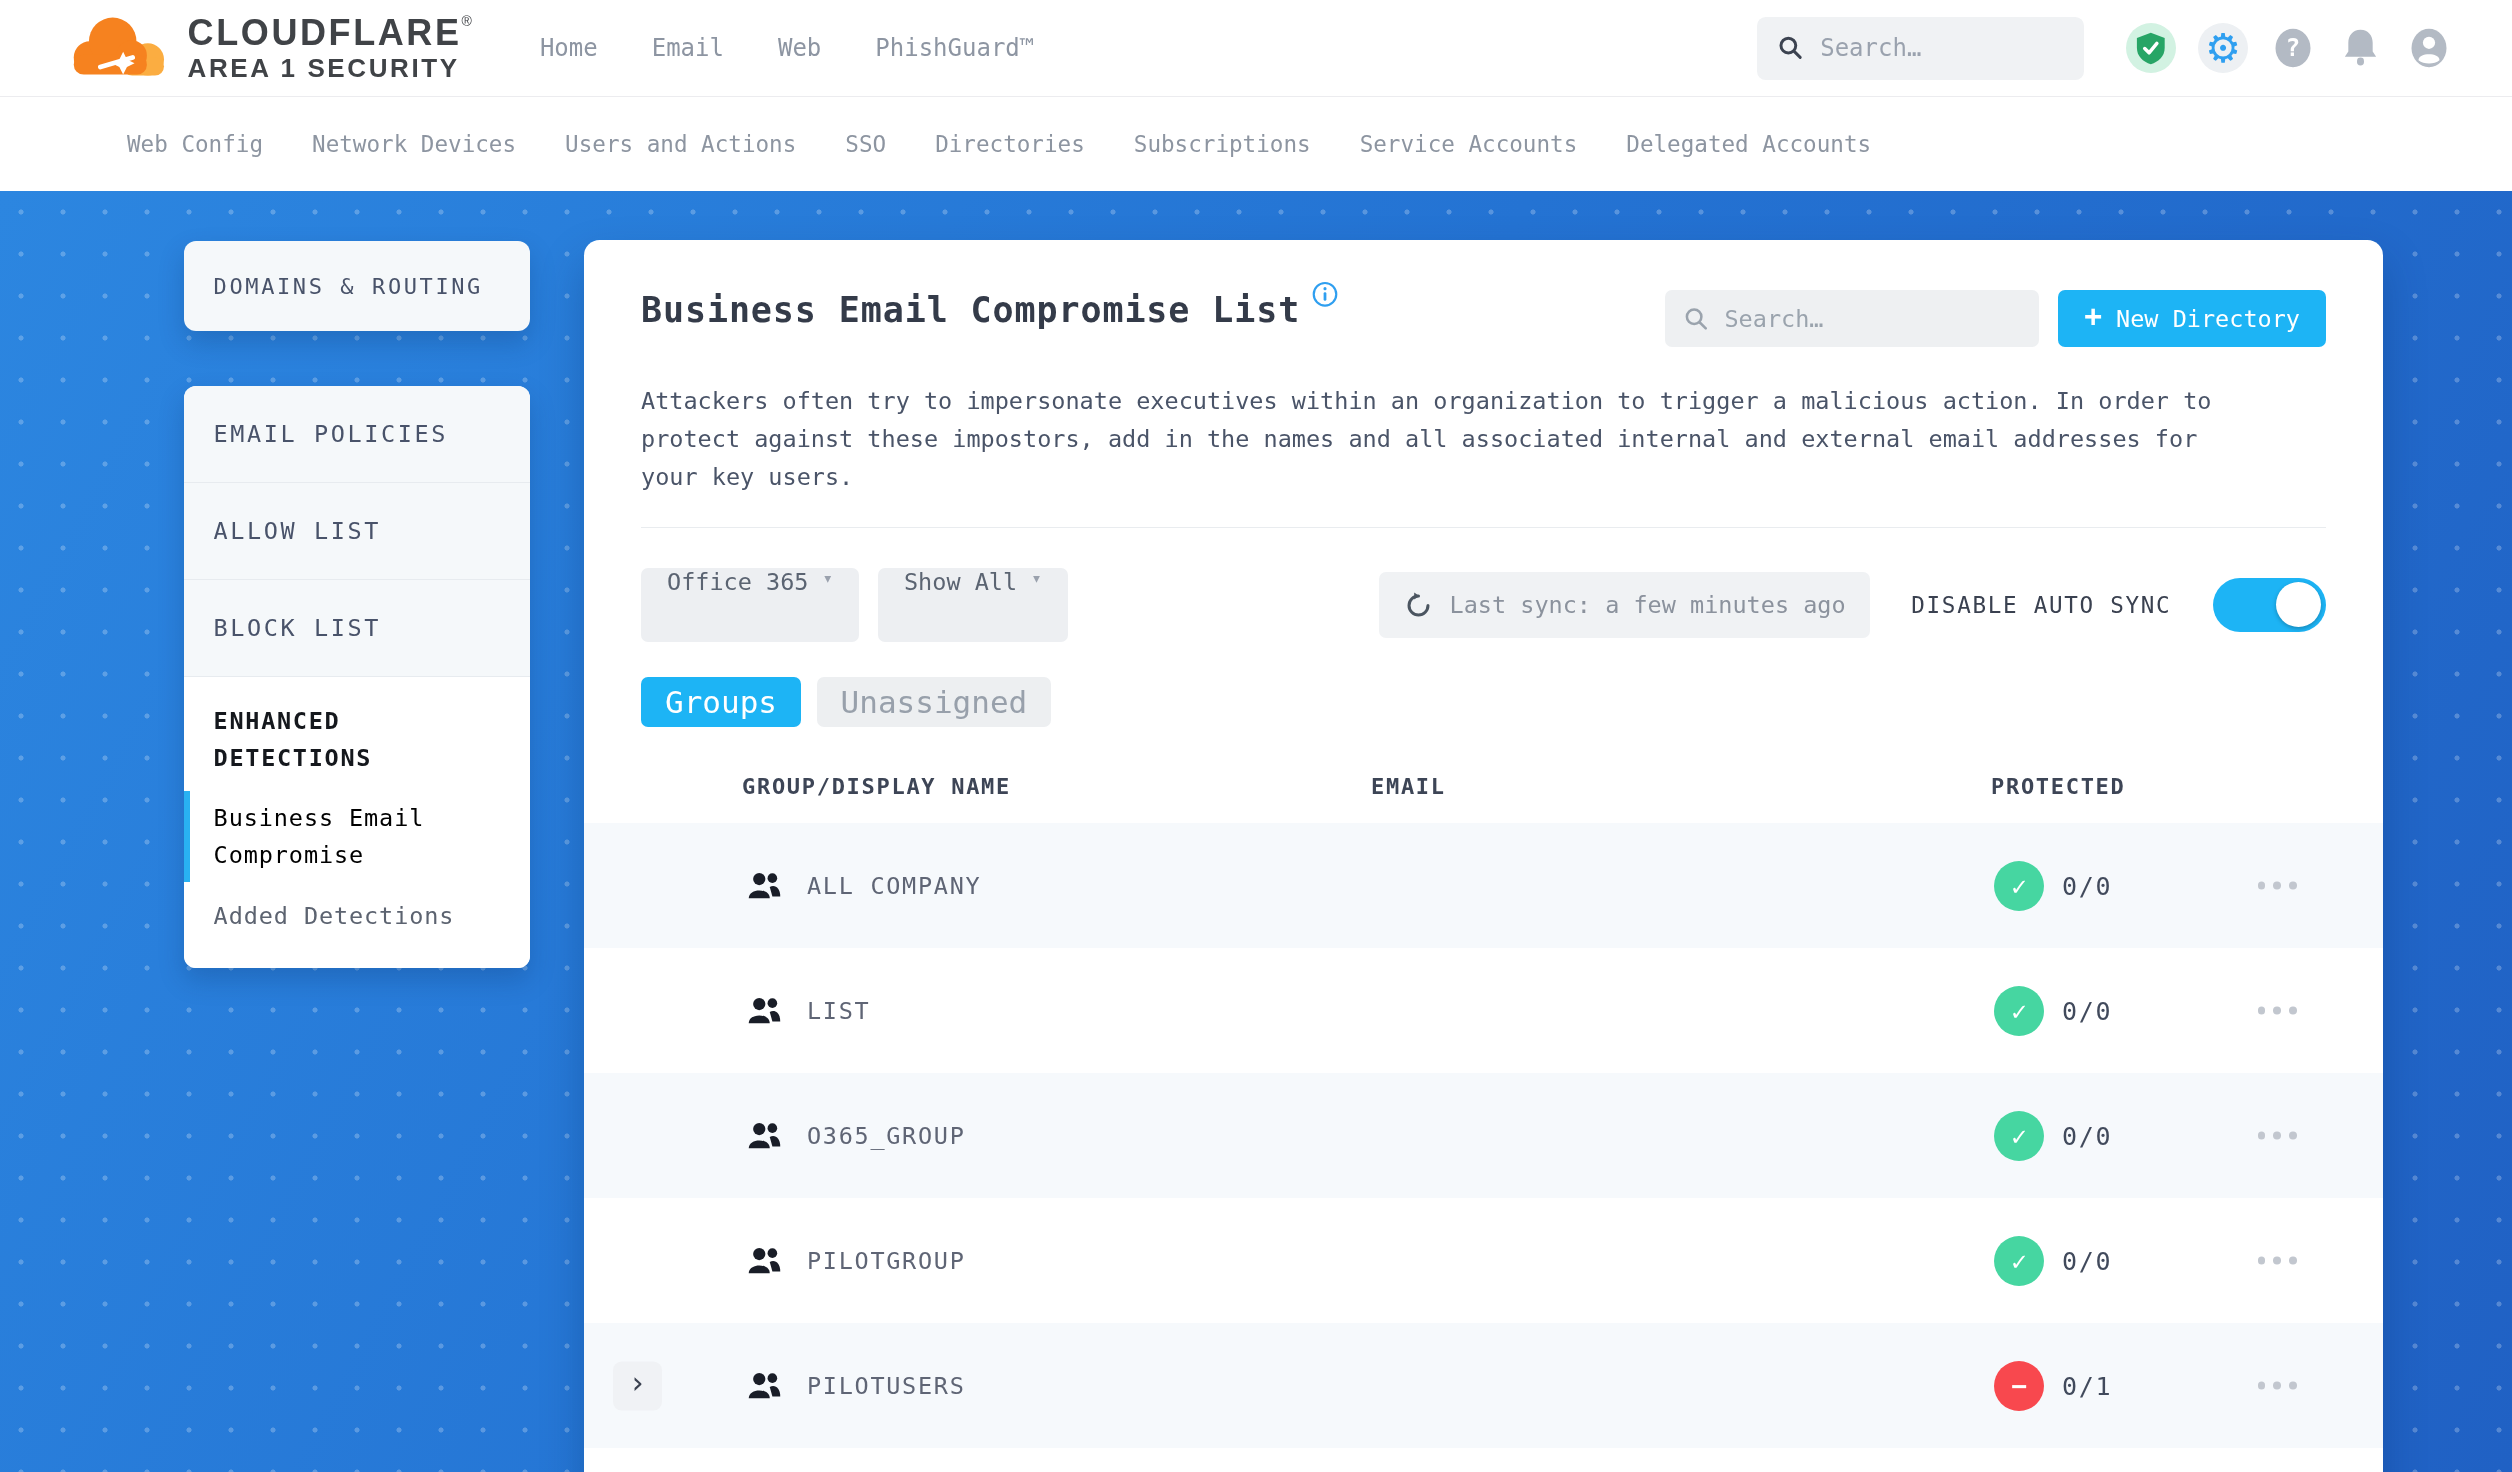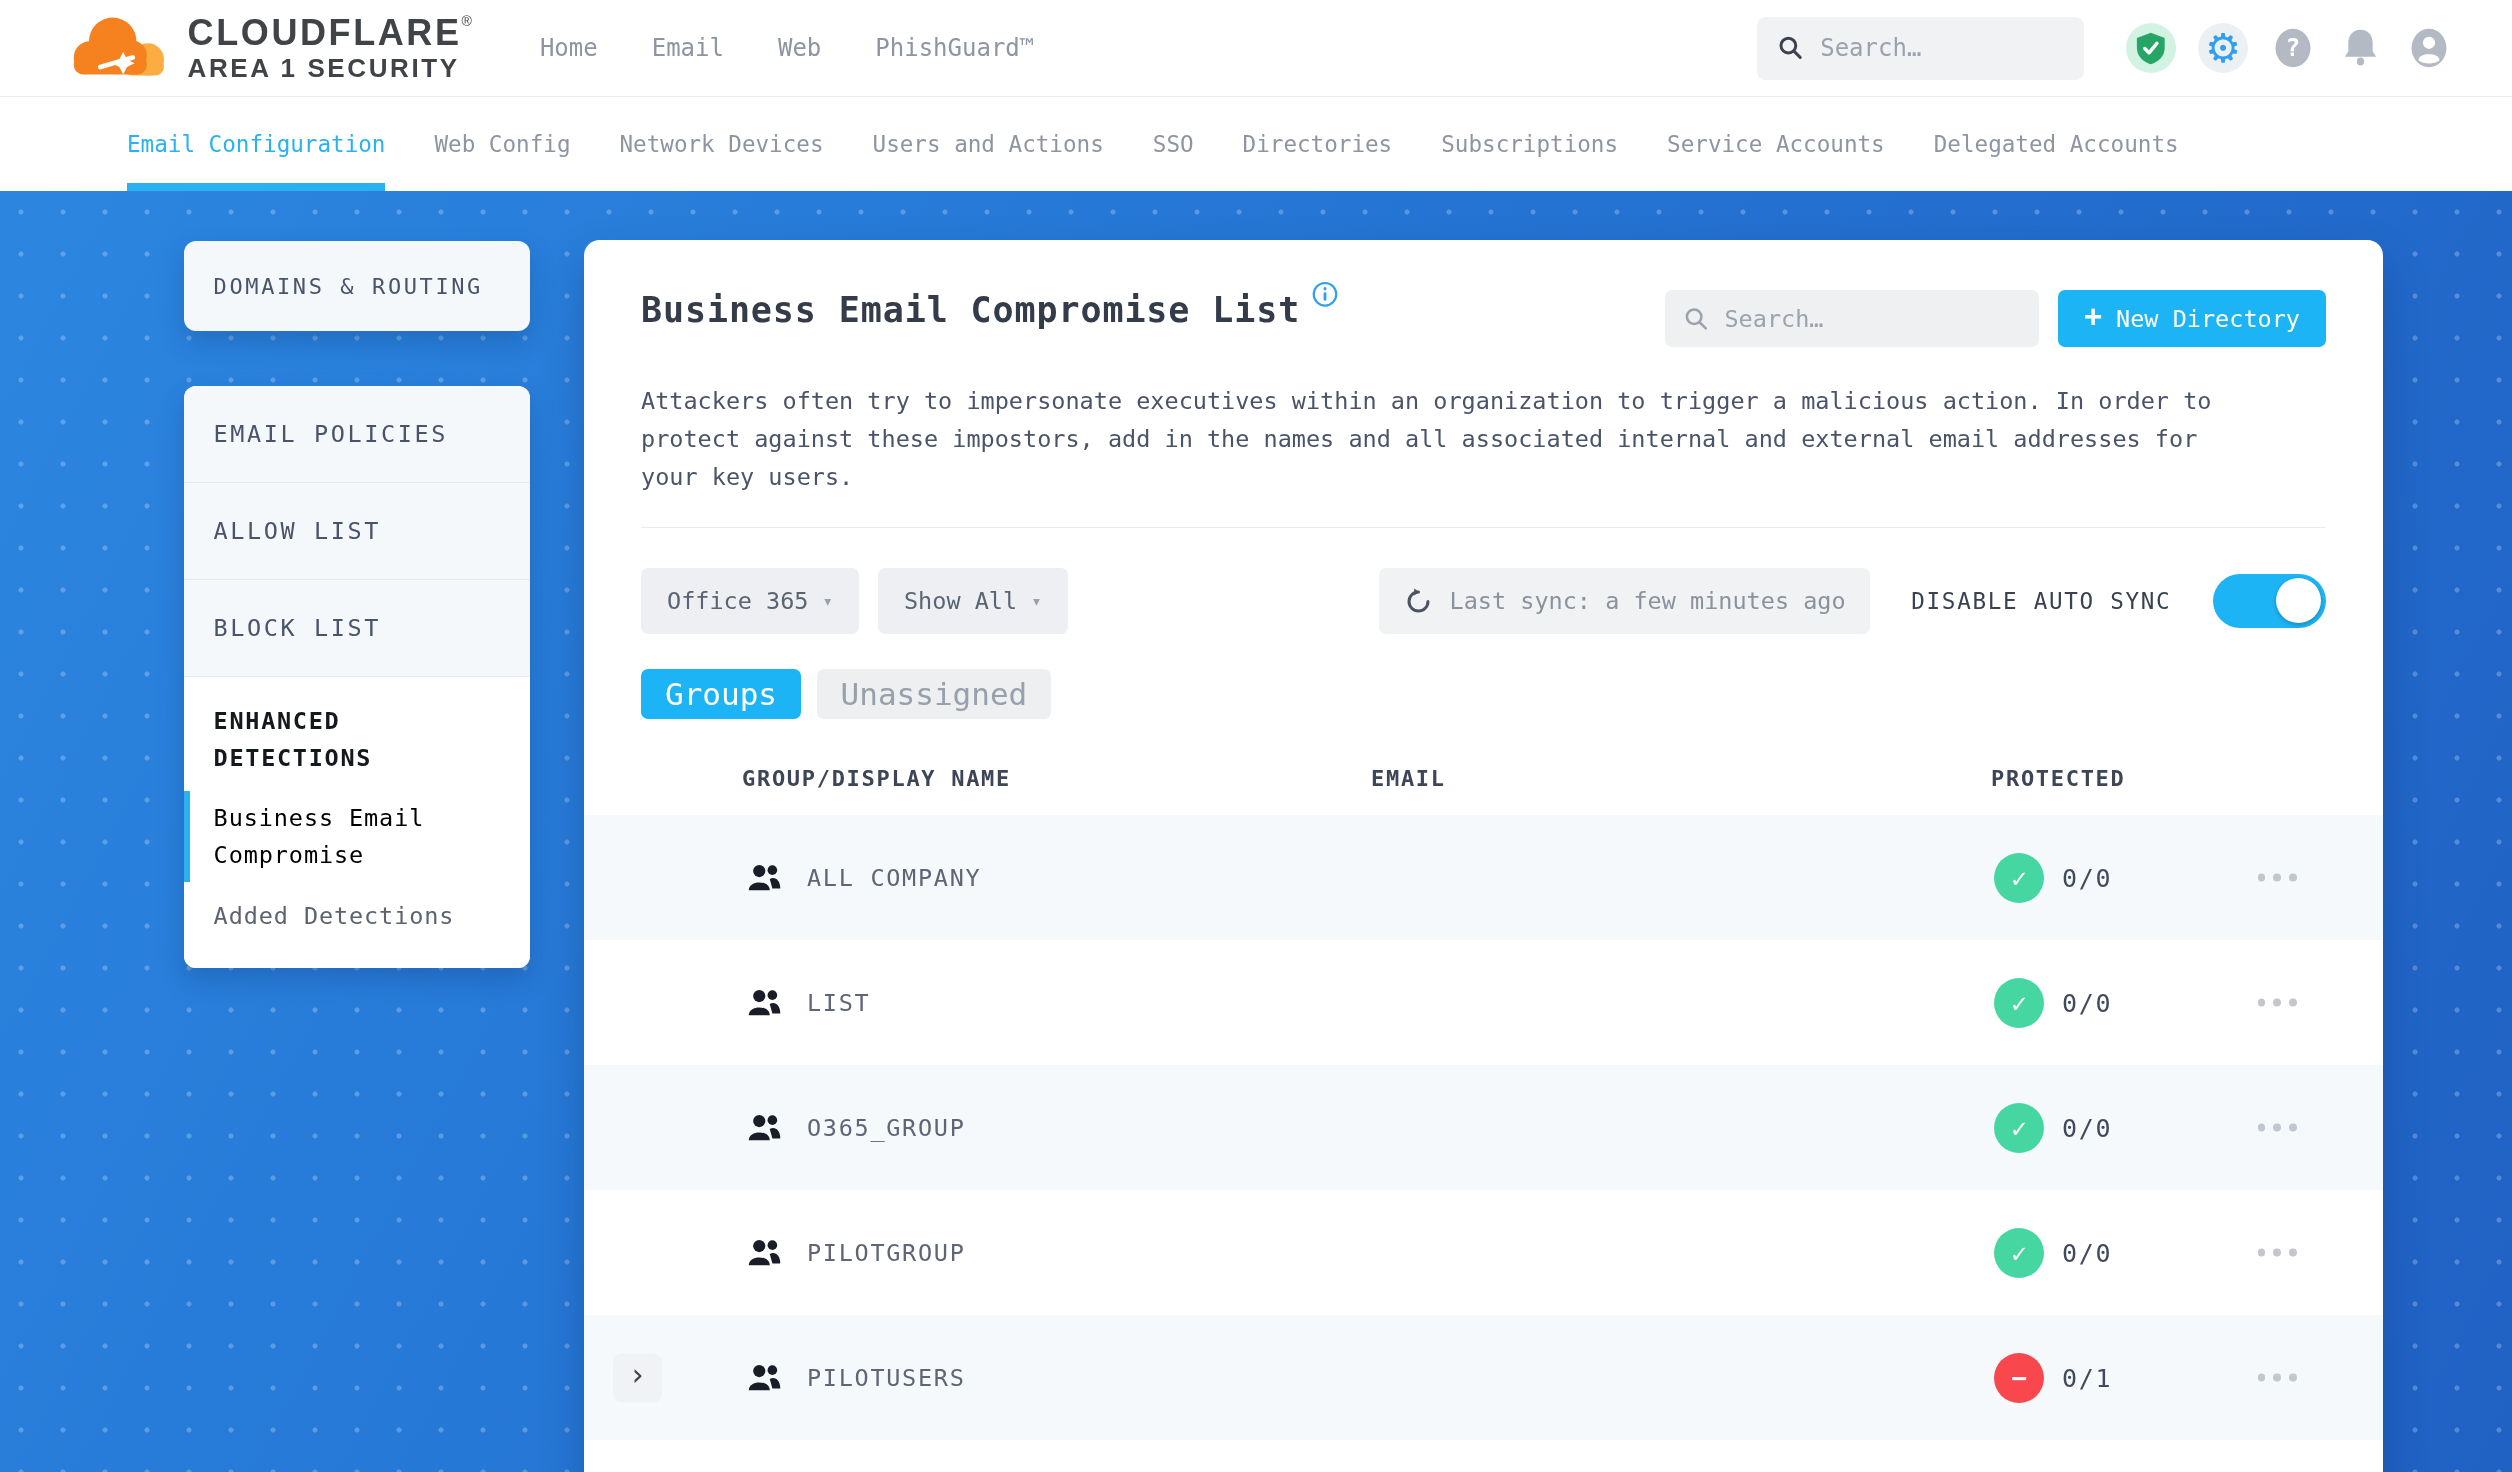--- a/index.html
+++ b/index.html
@@ -114,22 +114,22 @@
   }
   .btn-plus { font-size:29.6px; font-weight:bold; line-height:1; transform:translateY(-1.7px); }
 
   .description {
     margin:35px 57px 0 57px; width:1591px; font-size:23.5px; line-height:38px; color:#4a5468;
   }
   .divider { margin:31px 57px 0 57px; border:none; border-top:1.7px solid #e9ecef; }
 
   .filters-row { display:flex; align-items:center; margin:40px 57px 0 57px; gap:19px; }
   .dropdown {
-    height:66px; background:#edeff2; border-radius:7px; padding:0 26px;
-    display:flex; align-items:center; gap:14px; cursor:pointer;
+    height:74px; background:#edeff2; border-radius:7px; padding:0 26px;
+    display:flex; gap:14px; cursor:pointer;
     font-size:23.5px; color:#5b6472;
   }
   .caret { font-size:17.4px; color:#9aa1ad; }
   .sync-pill {
     margin-left:auto; height:66px; background:#f0f2f4; border-radius:7px; padding:8px 24px;
     display:flex; align-items:center; gap:15.6px; font-size:23.5px; color:#8b929d; cursor:pointer;
   }
   .auto-sync-label { font-size:22.6px; letter-spacing:1.7px; color:#3a4150; margin-left:22.6px; }
   .toggle {
     width:113px; height:54px; border-radius:27px; background:#c6ccd4; position:relative;
@@ -243,21 +243,20 @@
           <ellipse cx="24" cy="24" rx="20" ry="22" fill="#b3bac4"></ellipse>
           <circle cx="24" cy="18" r="7" fill="#ffffff"></circle>
           <path d="M12 38 C12 29 36 29 36 38 C30 43 18 43 12 38 Z" fill="#ffffff"></path>
         </svg>
       </div>
     </div>
   </div>
 </header>
 
 <nav class="subnav">
-  <span class="tab active">Email Configuration</span>
   <span class="tab">Web Config</span>
   <span class="tab">Network Devices</span>
   <span class="tab">Users and Actions</span>
   <span class="tab">SSO</span>
   <span class="tab">Directories</span>
   <span class="tab">Subscriptions</span>
   <span class="tab">Service Accounts</span>
   <span class="tab">Delegated Accounts</span>
 </nav>
 

